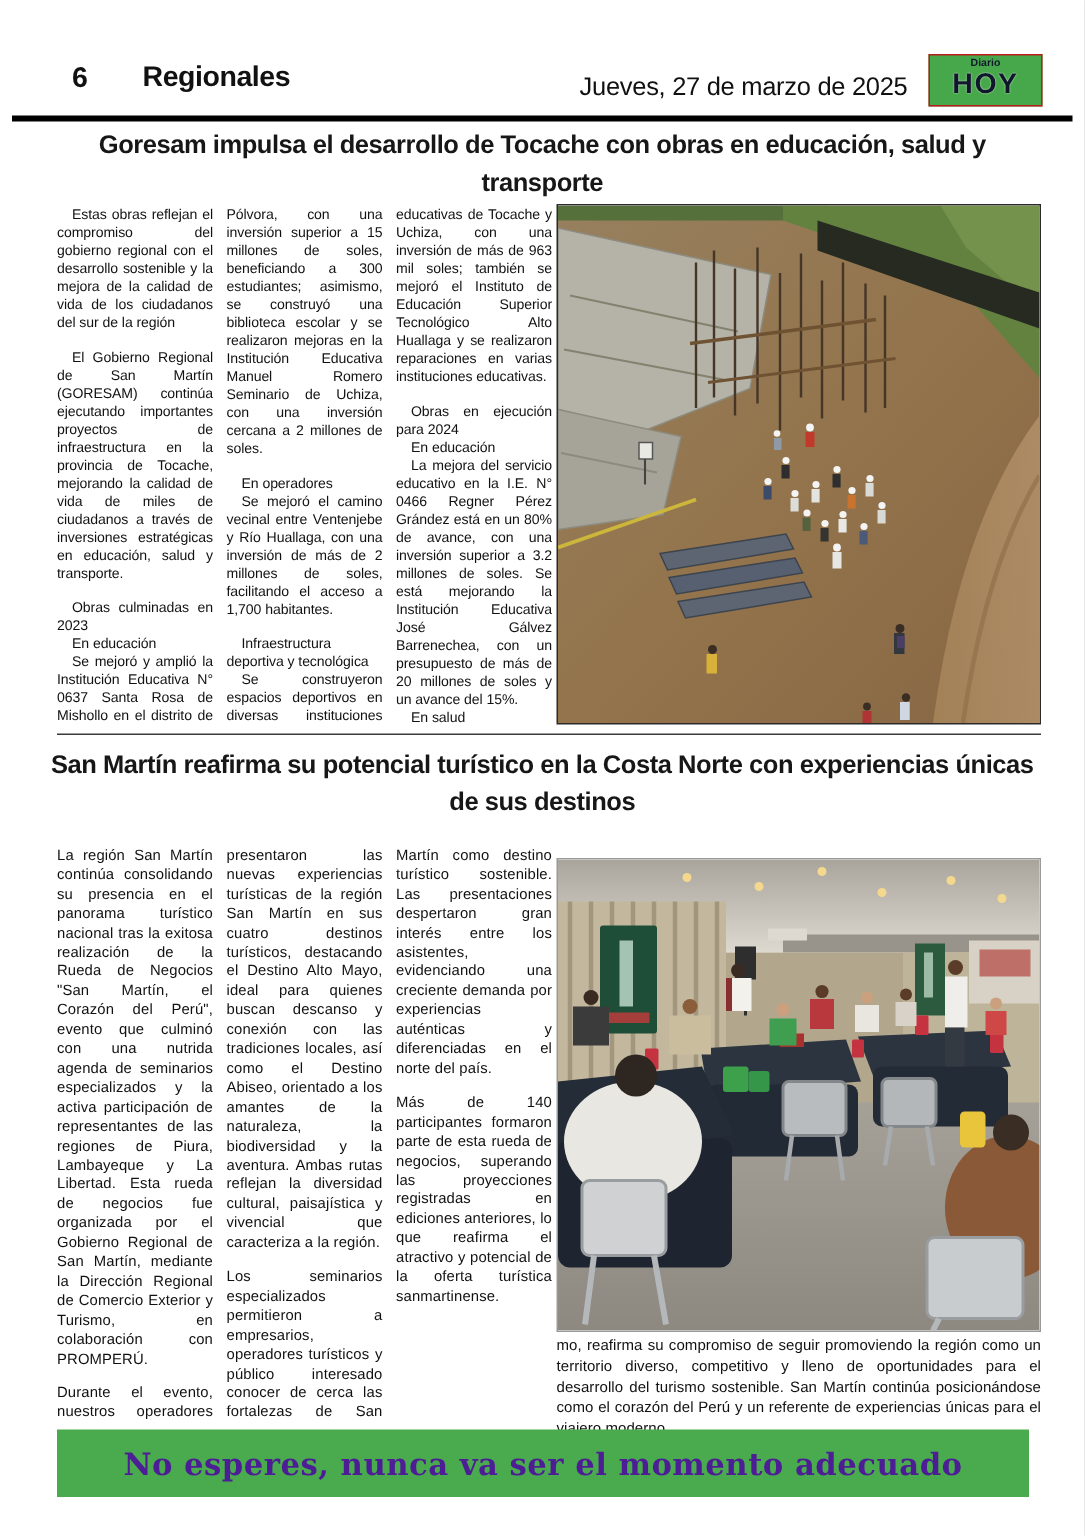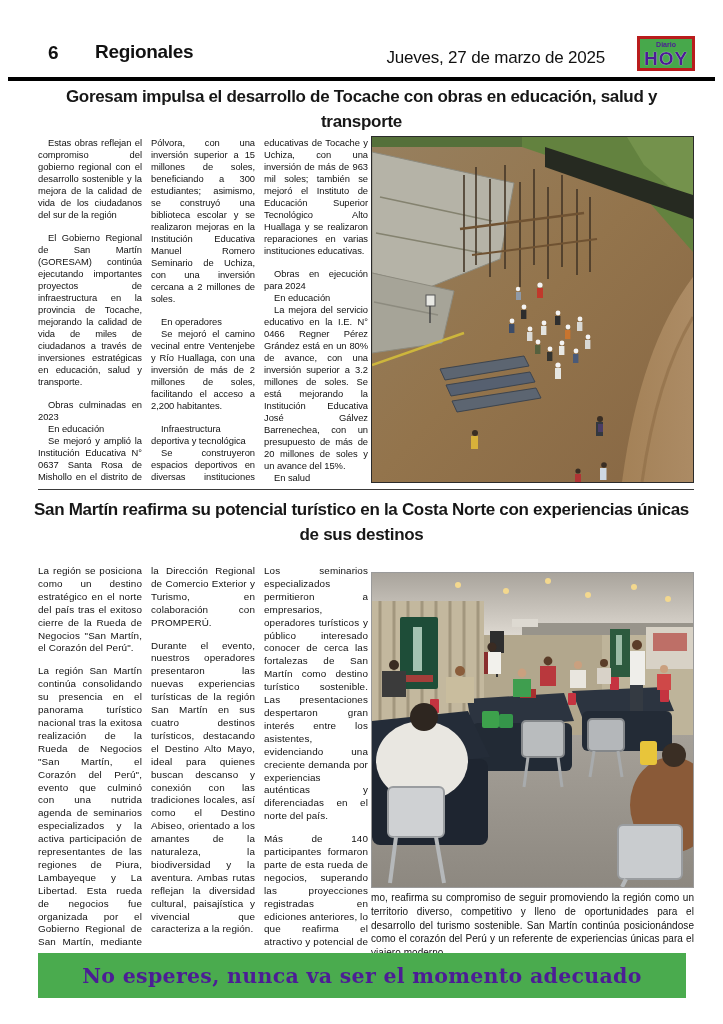--- a/index.html
+++ b/index.html
@@ -5,22 +5,22 @@
   html,body{margin:0;padding:0;background:#e9e9e9;}
   .page{
     position:relative;width:723px;height:1024px;background:#ffffff;
     font-family:"Liberation Sans",sans-serif;color:#111;overflow:hidden;
     margin:0 auto;box-shadow:0 0 6px rgba(0,0,0,.25);
   }
   
   .pagenum{position:absolute;left:48px;top:42px;font-size:19px;font-weight:bold;}
   .section{position:absolute;left:95px;top:41px;font-size:19px;font-weight:bold;letter-spacing:-.3px;text-align:center;}
   .date{position:absolute;right:118px;top:48px;font-size:17px;letter-spacing:-.2px;}
-  .logo{position:absolute;right:28px;top:36px;width:58px;height:35px;background:var(--green);
-        color:#4c1d95;text-align:center;border:3px solid #b91c1c;box-sizing:border-box;}
+  .logo{position:absolute;right:28px;top:36px;width:76px;height:35px;background:var(--green);
+        color:#0f172a;text-align:center;border:1px solid #b91c1c;box-sizing:border-box;}
   .logo .lt{display:block;font-size:7px;font-weight:bold;line-height:8px;padding-top:2px;}
   .logo .lm{display:block;font-size:19px;font-weight:bold;line-height:20px;letter-spacing:1px;
             text-shadow:0 0 1px #fff;}
   .hrule{position:absolute;left:8px;right:8px;top:77px;height:3.5px;background:#000;}
   
   .headline{position:absolute;left:30px;width:663px;text-align:center;font-weight:bold;
             font-size:17px;line-height:25px;letter-spacing:-.3px;color:#171717;}
   .h1{top:84px;}
   .h2{top:497px;}
   
@@ -62,21 +62,21 @@
 
   <div class="headline h1">Goresam impulsa el desarrollo de Tocache con obras en educación, salud y transporte</div>
 
   <div class="cols a1">
     <p class="gap">Estas obras reflejan el compromiso del gobierno regional con el desarrollo sostenible y la mejora de la calidad de vida de los ciudadanos del sur de la región</p>
     <p class="gap">El Gobierno Regional de San Martín (GORESAM) continúa ejecutando importantes proyectos de infraestructura en la provincia de Tocache, mejorando la calidad de vida de miles de ciudadanos a través de inversiones estratégicas en educación, salud y transporte.</p>
     <p>Obras culminadas en 2023</p>
     <p>En educación</p>
     <p class="gap">Se mejoró y amplió la Institución Educativa N° 0637 Santa Rosa de Mishollo en el distrito de Pólvora, con una inversión superior a 15 millones de soles, beneficiando a 300 estudiantes; asimismo, se construyó una biblioteca escolar y se realizaron mejoras en la Institución Educativa Manuel Romero Seminario de Uchiza, con una inversión cercana a 2 millones de soles.</p>
     <p>En operadores</p>
-    <p class="gap">Se mejoró el camino vecinal entre Ventenjebe y Río Huallaga, con una inversión de más de 2 millones de soles, facilitando el acceso a 2,200 habitantes.</p>
+    <p class="gap">Se mejoró el camino vecinal entre Ventenjebe y Río Huallaga, con una inversión de más de 2 millones de soles, facilitando el acceso a 1,700 habitantes.</p>
     <p>Infraestructura deportiva y tecnológica</p>
     <p class="gap">Se construyeron espacios deportivos en diversas instituciones educativas de Tocache y Uchiza, con una inversión de más de 963 mil soles; también se mejoró el Instituto de Educación Superior Tecnológico Alto Huallaga y se realizaron reparaciones en varias instituciones educativas.</p>
     <p>Obras en ejecución para 2024</p>
     <p>En educación</p>
     <p>La mejora del servicio educativo en la I.E. N° 0466 Regner Pérez Grández está en un 80% de avance, con una inversión superior a 3.2 millones de soles. Se está mejorando la Institución Educativa José Gálvez Barrenechea, con un presupuesto de más de 20 millones de soles y un avance del 15%.</p>
     <p>En salud</p>
 
   </div>
 
   <div class="photo1">
@@ -168,21 +168,20 @@
           <rect x="203" y="337" width="6" height="8" fill="#b03434"></rect>
       </g>
     </svg>
   </div>
 
   <div class="divider"></div>
 
   <div class="headline h2">San Martín reafirma su potencial turístico en la Costa Norte con experiencias únicas de sus destinos</div>
 
   <div class="cols a2">
-    <p>La región se posiciona como un destino estratégico en el norte del país tras el exitoso cierre de la Rueda de Negocios "San Martín, el Corazón del Perú".</p>
     <p>La región San Martín continúa consolidando su presencia en el panorama turístico nacional tras la exitosa realización de la Rueda de Negocios "San Martín, el Corazón del Perú", evento que culminó con una nutrida agenda de seminarios especializados y la activa participación de representantes de las regiones de Piura, Lambayeque y La Libertad. Esta rueda de negocios fue organizada por el Gobierno Regional de San Martín, mediante la Dirección Regional de Comercio Exterior y Turismo, en colaboración con PROMPERÚ.</p>
     <p>Durante el evento, nuestros operadores presentaron las nuevas experiencias turísticas de la región San Martín en sus cuatro destinos turísticos, destacando el Destino Alto Mayo, ideal para quienes buscan descanso y conexión con las tradiciones locales, así como el Destino Abiseo, orientado a los amantes de la naturaleza, la biodiversidad y la aventura. Ambas rutas reflejan la diversidad cultural, paisajística y vivencial que caracteriza a la región.</p>
     <p>Los seminarios especializados permitieron a empresarios, operadores turísticos y público interesado conocer de cerca las fortalezas de San Martín como destino turístico sostenible. Las presentaciones despertaron gran interés entre los asistentes, evidenciando una creciente demanda por experiencias auténticas y diferenciadas en el norte del país.</p>
     <p>Más de 140 participantes formaron parte de esta rueda de negocios, superando las proyecciones registradas en ediciones anteriores, lo que reafirma el atractivo y potencial de la oferta turística sanmartinense.</p>
 
   </div>
 
   <div class="photo2">
     <svg width="321" height="314" viewBox="0 0 321 314">
       <defs>

